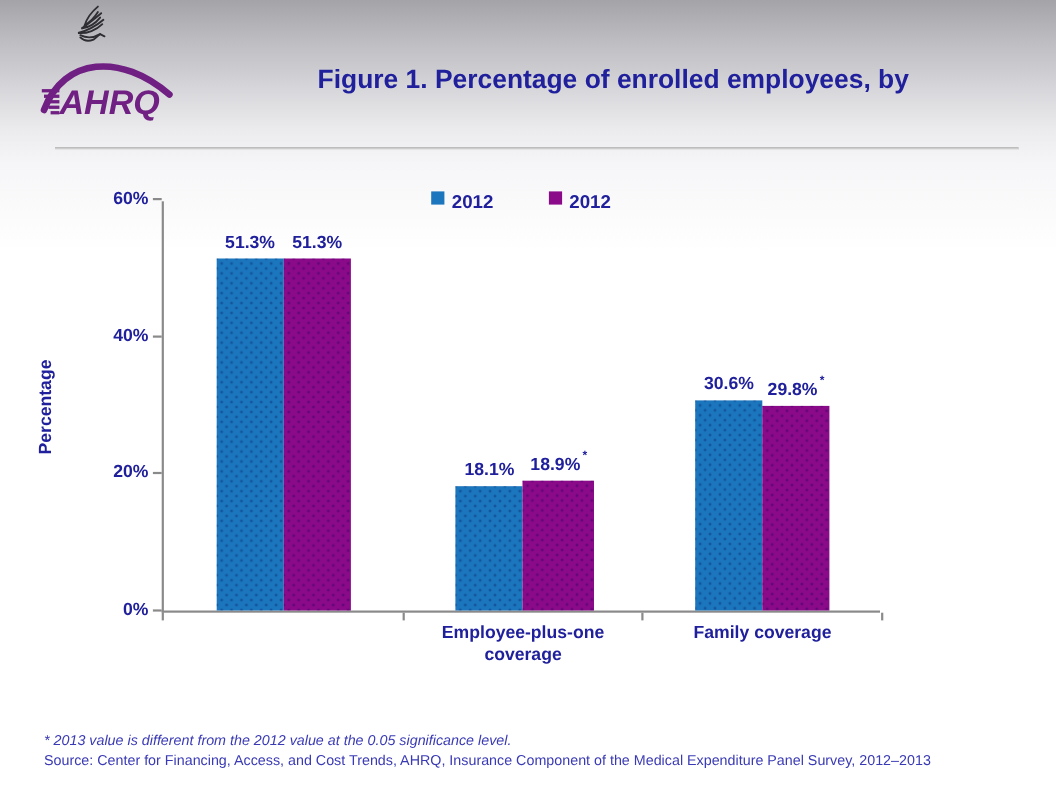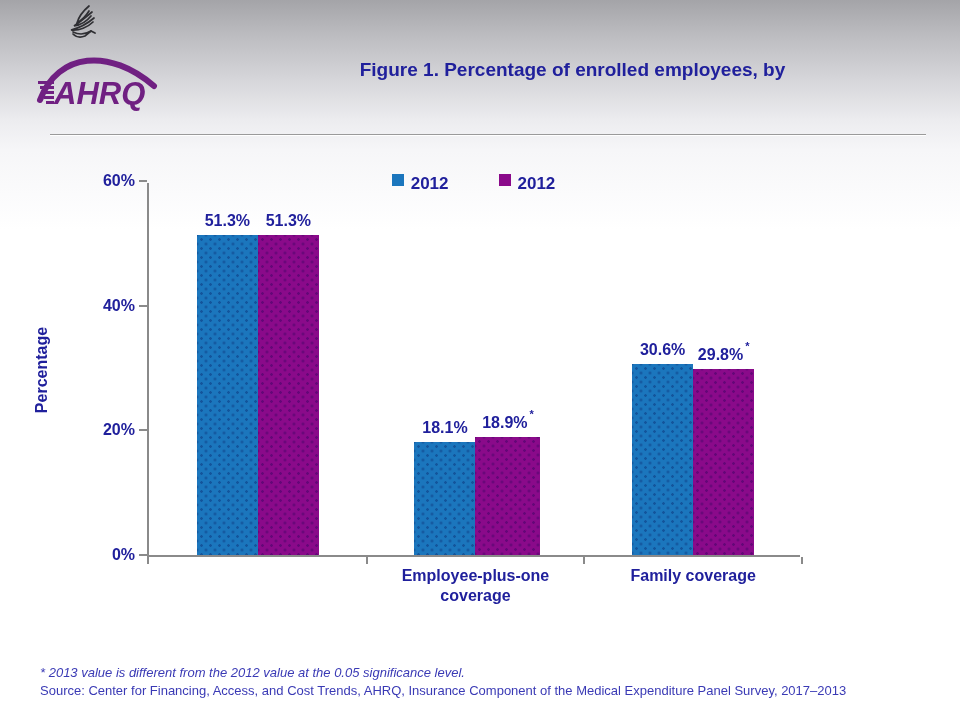--- a/index.html
+++ b/index.html
@@ -20,23 +20,23 @@
   .logo-stripes i:nth-child(1){width:16px}.logo-stripes i:nth-child(2){width:14px}
   .logo-stripes i:nth-child(3){width:12px}.logo-stripes i:nth-child(4){width:10px}
   .logo-stripes i:nth-child(5){width:8px}
   .logo-text {
     position:absolute; left:18px; bottom:0;
     font-size:31px; font-weight:bold; font-style:italic;
     color:var(--logo-purple,#702082); letter-spacing:0px;
   }
 
   .figure-title {
-    position:absolute; left:210px; top:57px; width:725px;
+    position:absolute; left:195px; top:57px; width:725px;
     text-align:center; color:var(--chart-text,#20209c);
-    font-size:19px; font-weight:bold; line-height:1.33;
+    font-size:24px; font-weight:bold; line-height:1.33;
   }
 
   .header-divider {
     position:absolute; left:50px; top:134px; width:876px; height:2px;
     background:#9a9a9a; border-bottom:1px solid #ffffff;
   }
 
   
   .y-axis-title-wrap {
     position:absolute; left:24px; top:183px; height:374px; width:36px;
@@ -184,15 +184,15 @@
           <div class="bar-value-label"><span>30.6%</span></div>
         </div>
         <div class="bar" style="height: 185.753px; width: 61px; left: 108.833px; background-color: rgb(138, 10, 138);">
           <div class="bar-value-label"><span>29.8%</span><sup>*</sup></div>
         </div>
         <div class="cat-label"><span>Family coverage</span></div>
       </div>
     </div>
 
   <div class="significance-note">* 2013 value is different from the 2012 value at the 0.05 significance level.</div>
-  <div class="source-note">Source: Center for Financing, Access, and Cost Trends, AHRQ, Insurance Component of the Medical Expenditure Panel Survey, 2017–2013</div>
+  <div class="source-note">Source: Center for Financing, Access, and Cost Trends, AHRQ, Insurance Component of the Medical Expenditure Panel Survey, 2012–2013</div>
 
 </div>
 
 </body></html>

